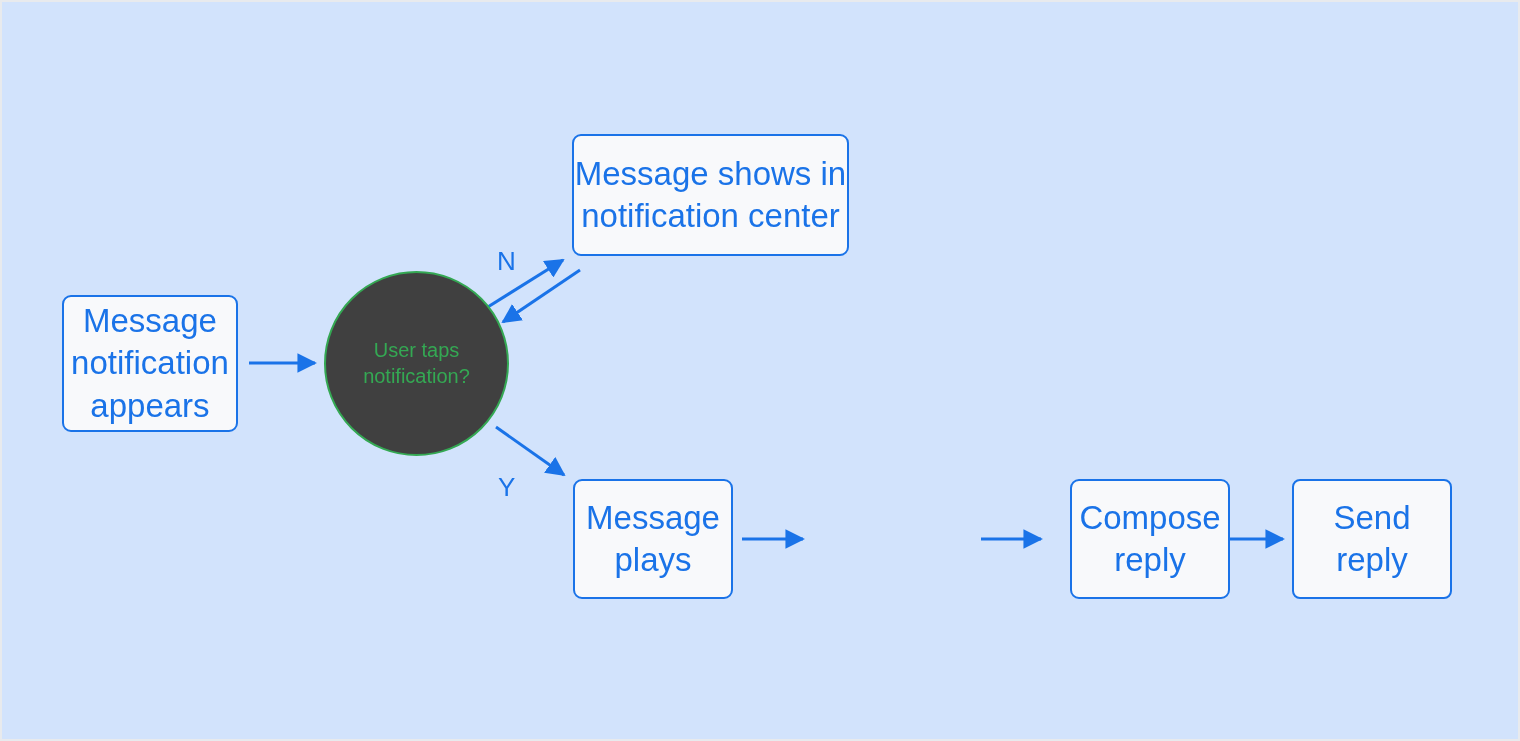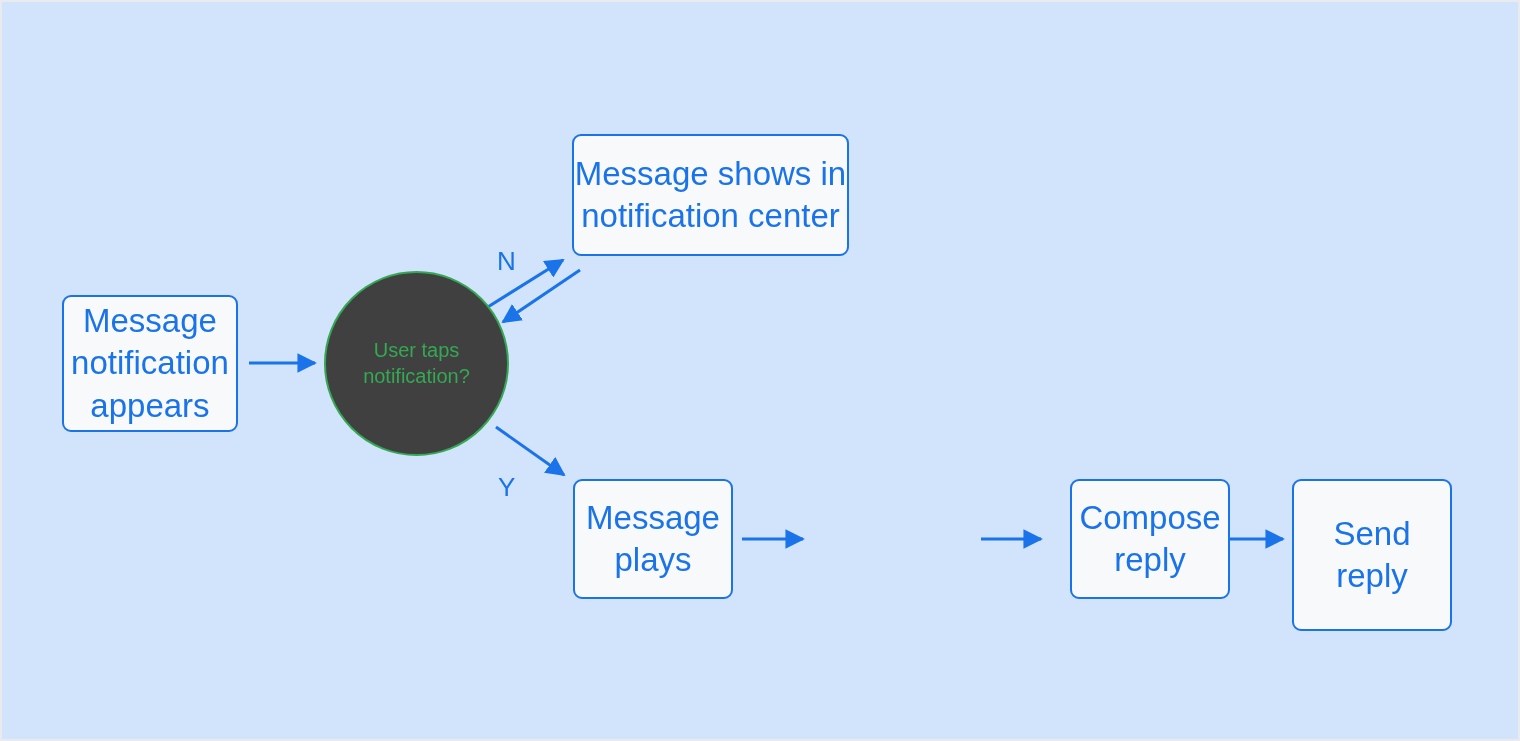--- a/index.html
+++ b/index.html
@@ -94,20 +94,20 @@
   <div class="node node-rect" style="left:570px; top:132px; width:277px; height:122px;">Message shows in
 notification center</div>
 
   <div class="node node-rect" style="left:571px; top:477px; width:160px; height:120px;">Message
 plays</div>
 
 
   <div class="node node-rect" style="left:1048px; top:477px; width:160px; height:120px;margin-left:20px;">Compose
 reply</div>
 
-  <div class="node node-rect" style="left:1290px; top:477px; width:160px; height:152px;">Send
+  <div class="node node-rect" style="left:1290px; top:477px; width:160px; height:120px;border-radius:8px;">Send
 reply</div>
 
   <div class="edge-label" style="left:495px; top:246px;">N</div>
 
   <div class="edge-label" style="left:496px; top:472px;">Y</div>
 
 </div>
 
 </body></html>

